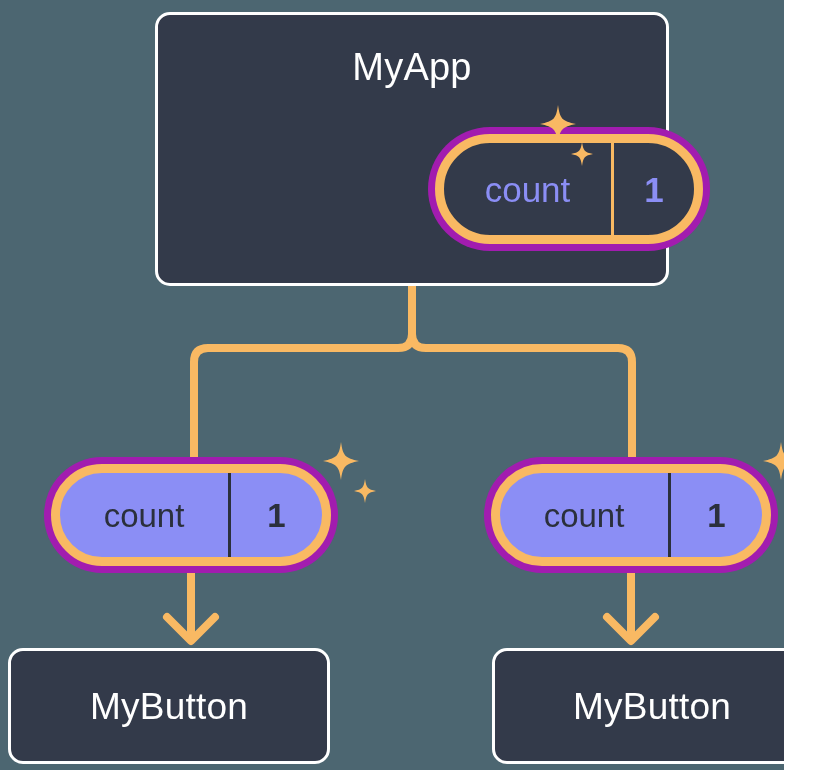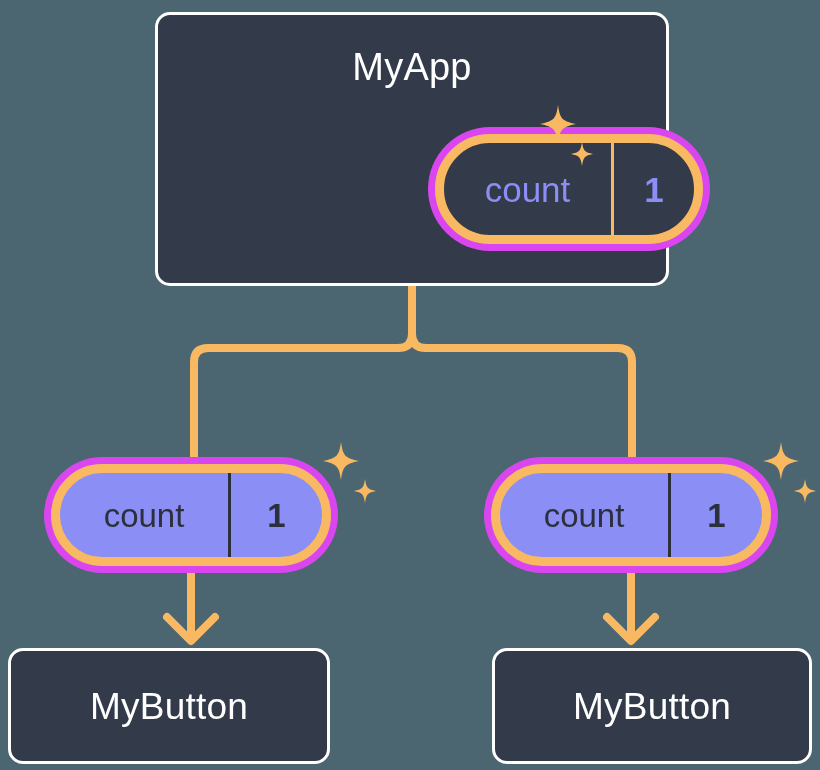--- a/index.html
+++ b/index.html
@@ -6,24 +6,25 @@
   html, body {
     margin: 0;
     padding: 0;
     background: #ffffff;
   }
   body {
     font-family: "Liberation Sans", sans-serif;
   }
   #stage {
     position: relative;
-    width: 820px;
+    width: 748px;
     height: 770px;
     background: #4c6671;
     overflow: hidden;
+    padding-left: 36px;
   }
   #svg-layer {
     position: absolute;
     left: 0; top: 0;
     width: 820px;
     height: 770px;
     pointer-events: none;
   }
 
   
@@ -71,21 +72,21 @@
   #card-mybutton-left .comp-title,
   #card-mybutton-right .comp-title {
     font-size: 37px;
   }
 
   
   .signal-pill {
     position: absolute;
     box-sizing: border-box;
     border-radius: 999px;
-    background: #d946ef;           
+    background: #a21caf;           
     padding: 7px;
     display: block;
   }
   .signal-pill-inner {
     box-sizing: border-box;
     width: 100%;
     height: 100%;
     border-radius: 999px;
     border: 9px solid #f9b963;     
     display: flex;

